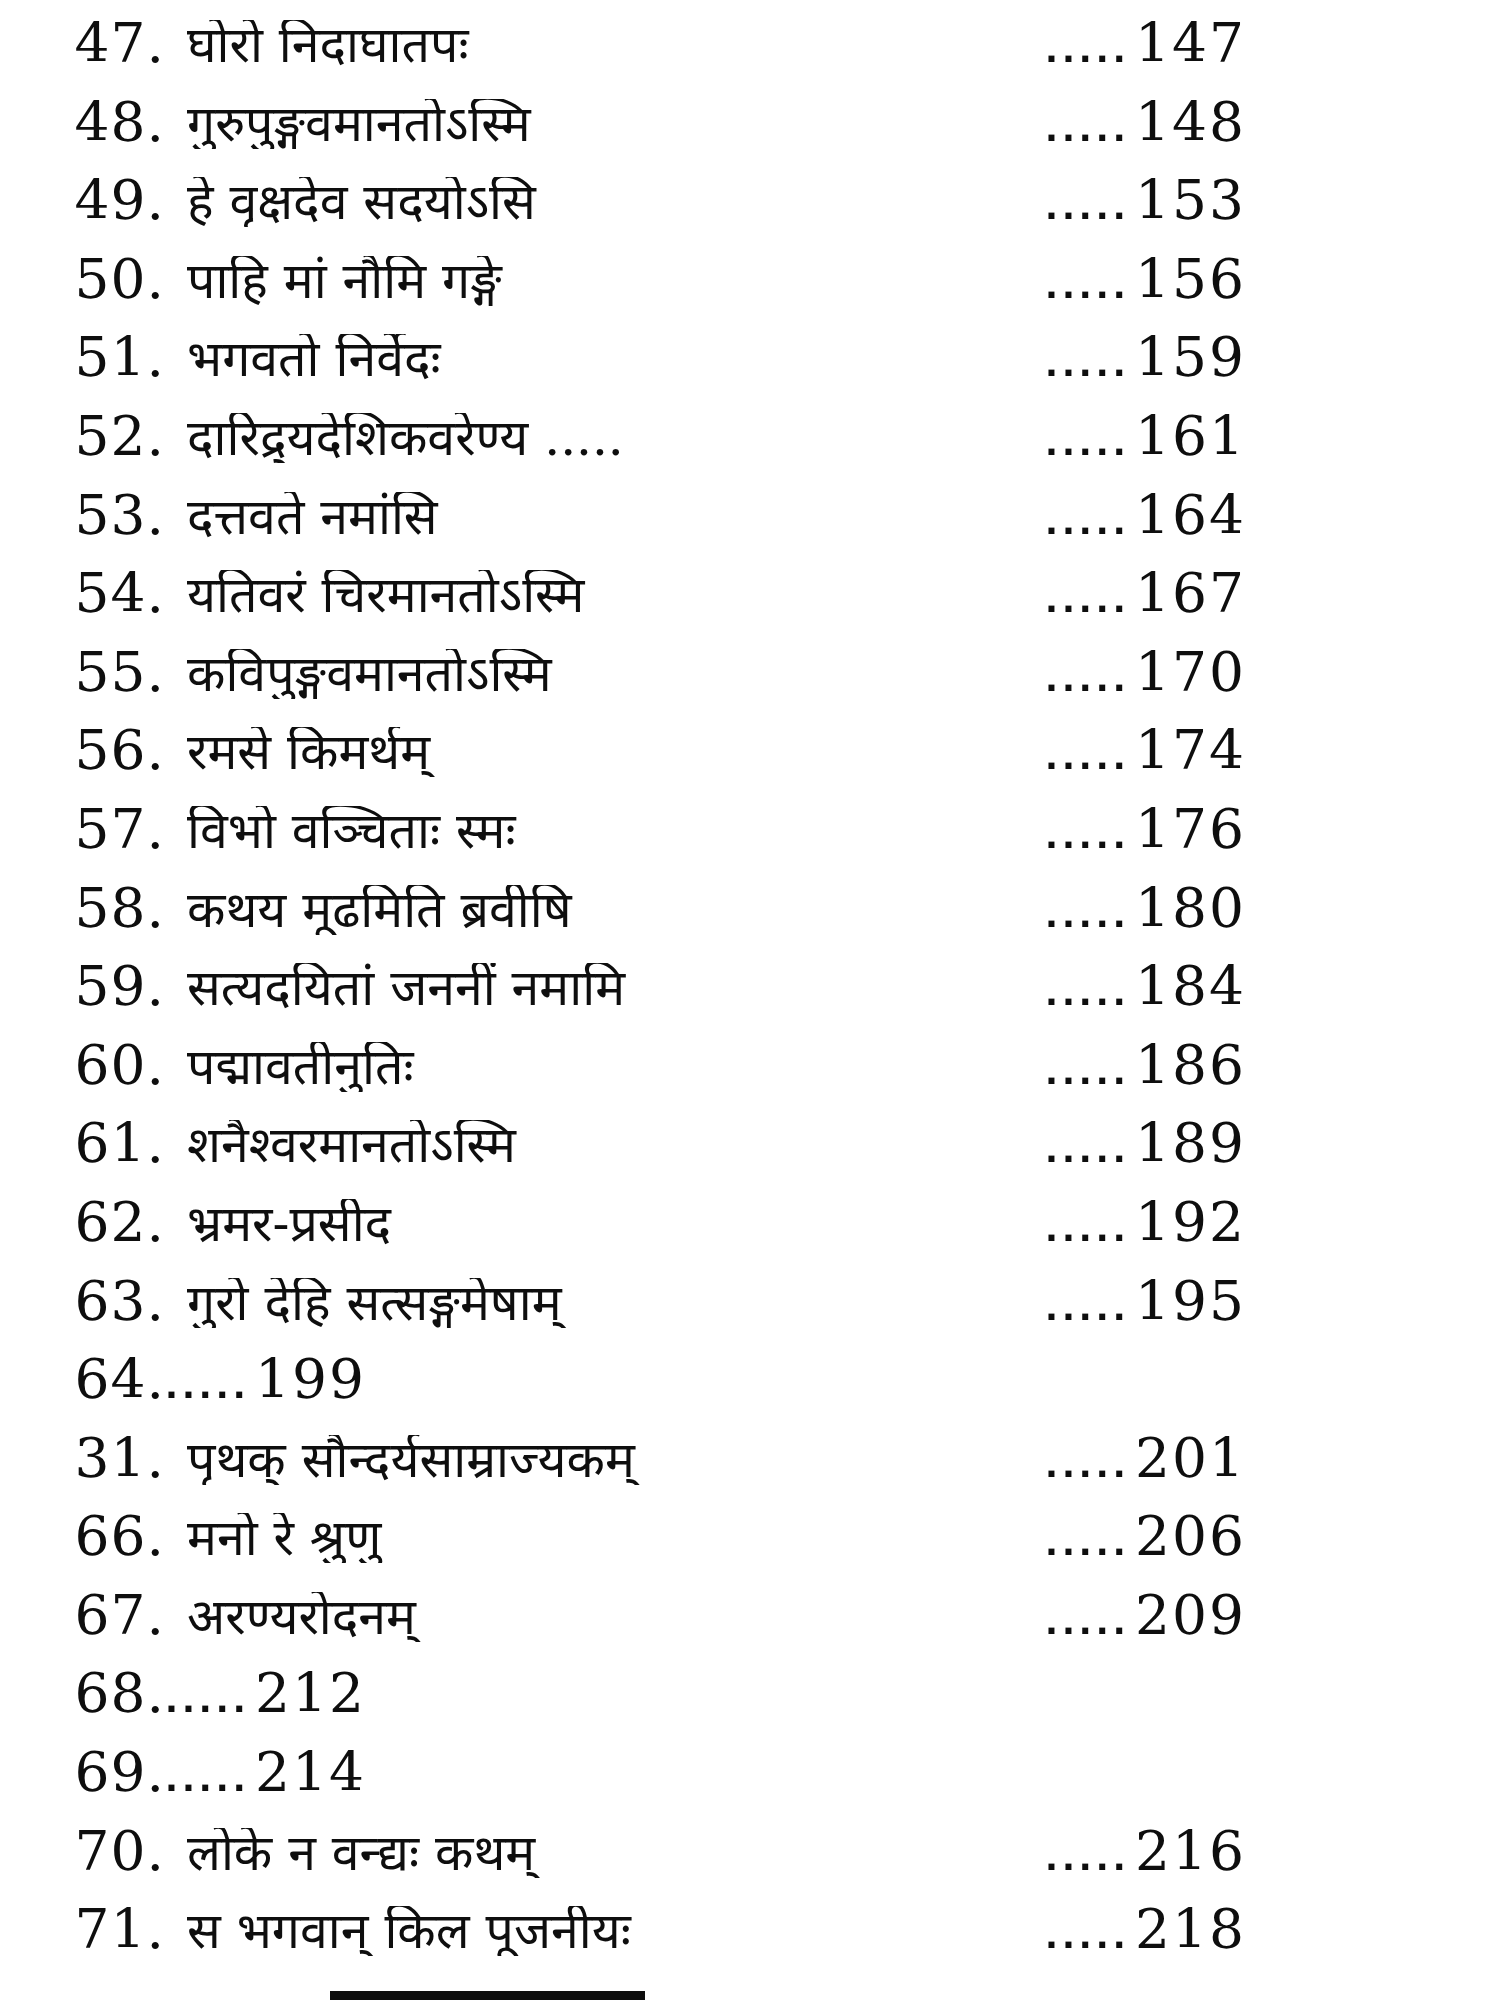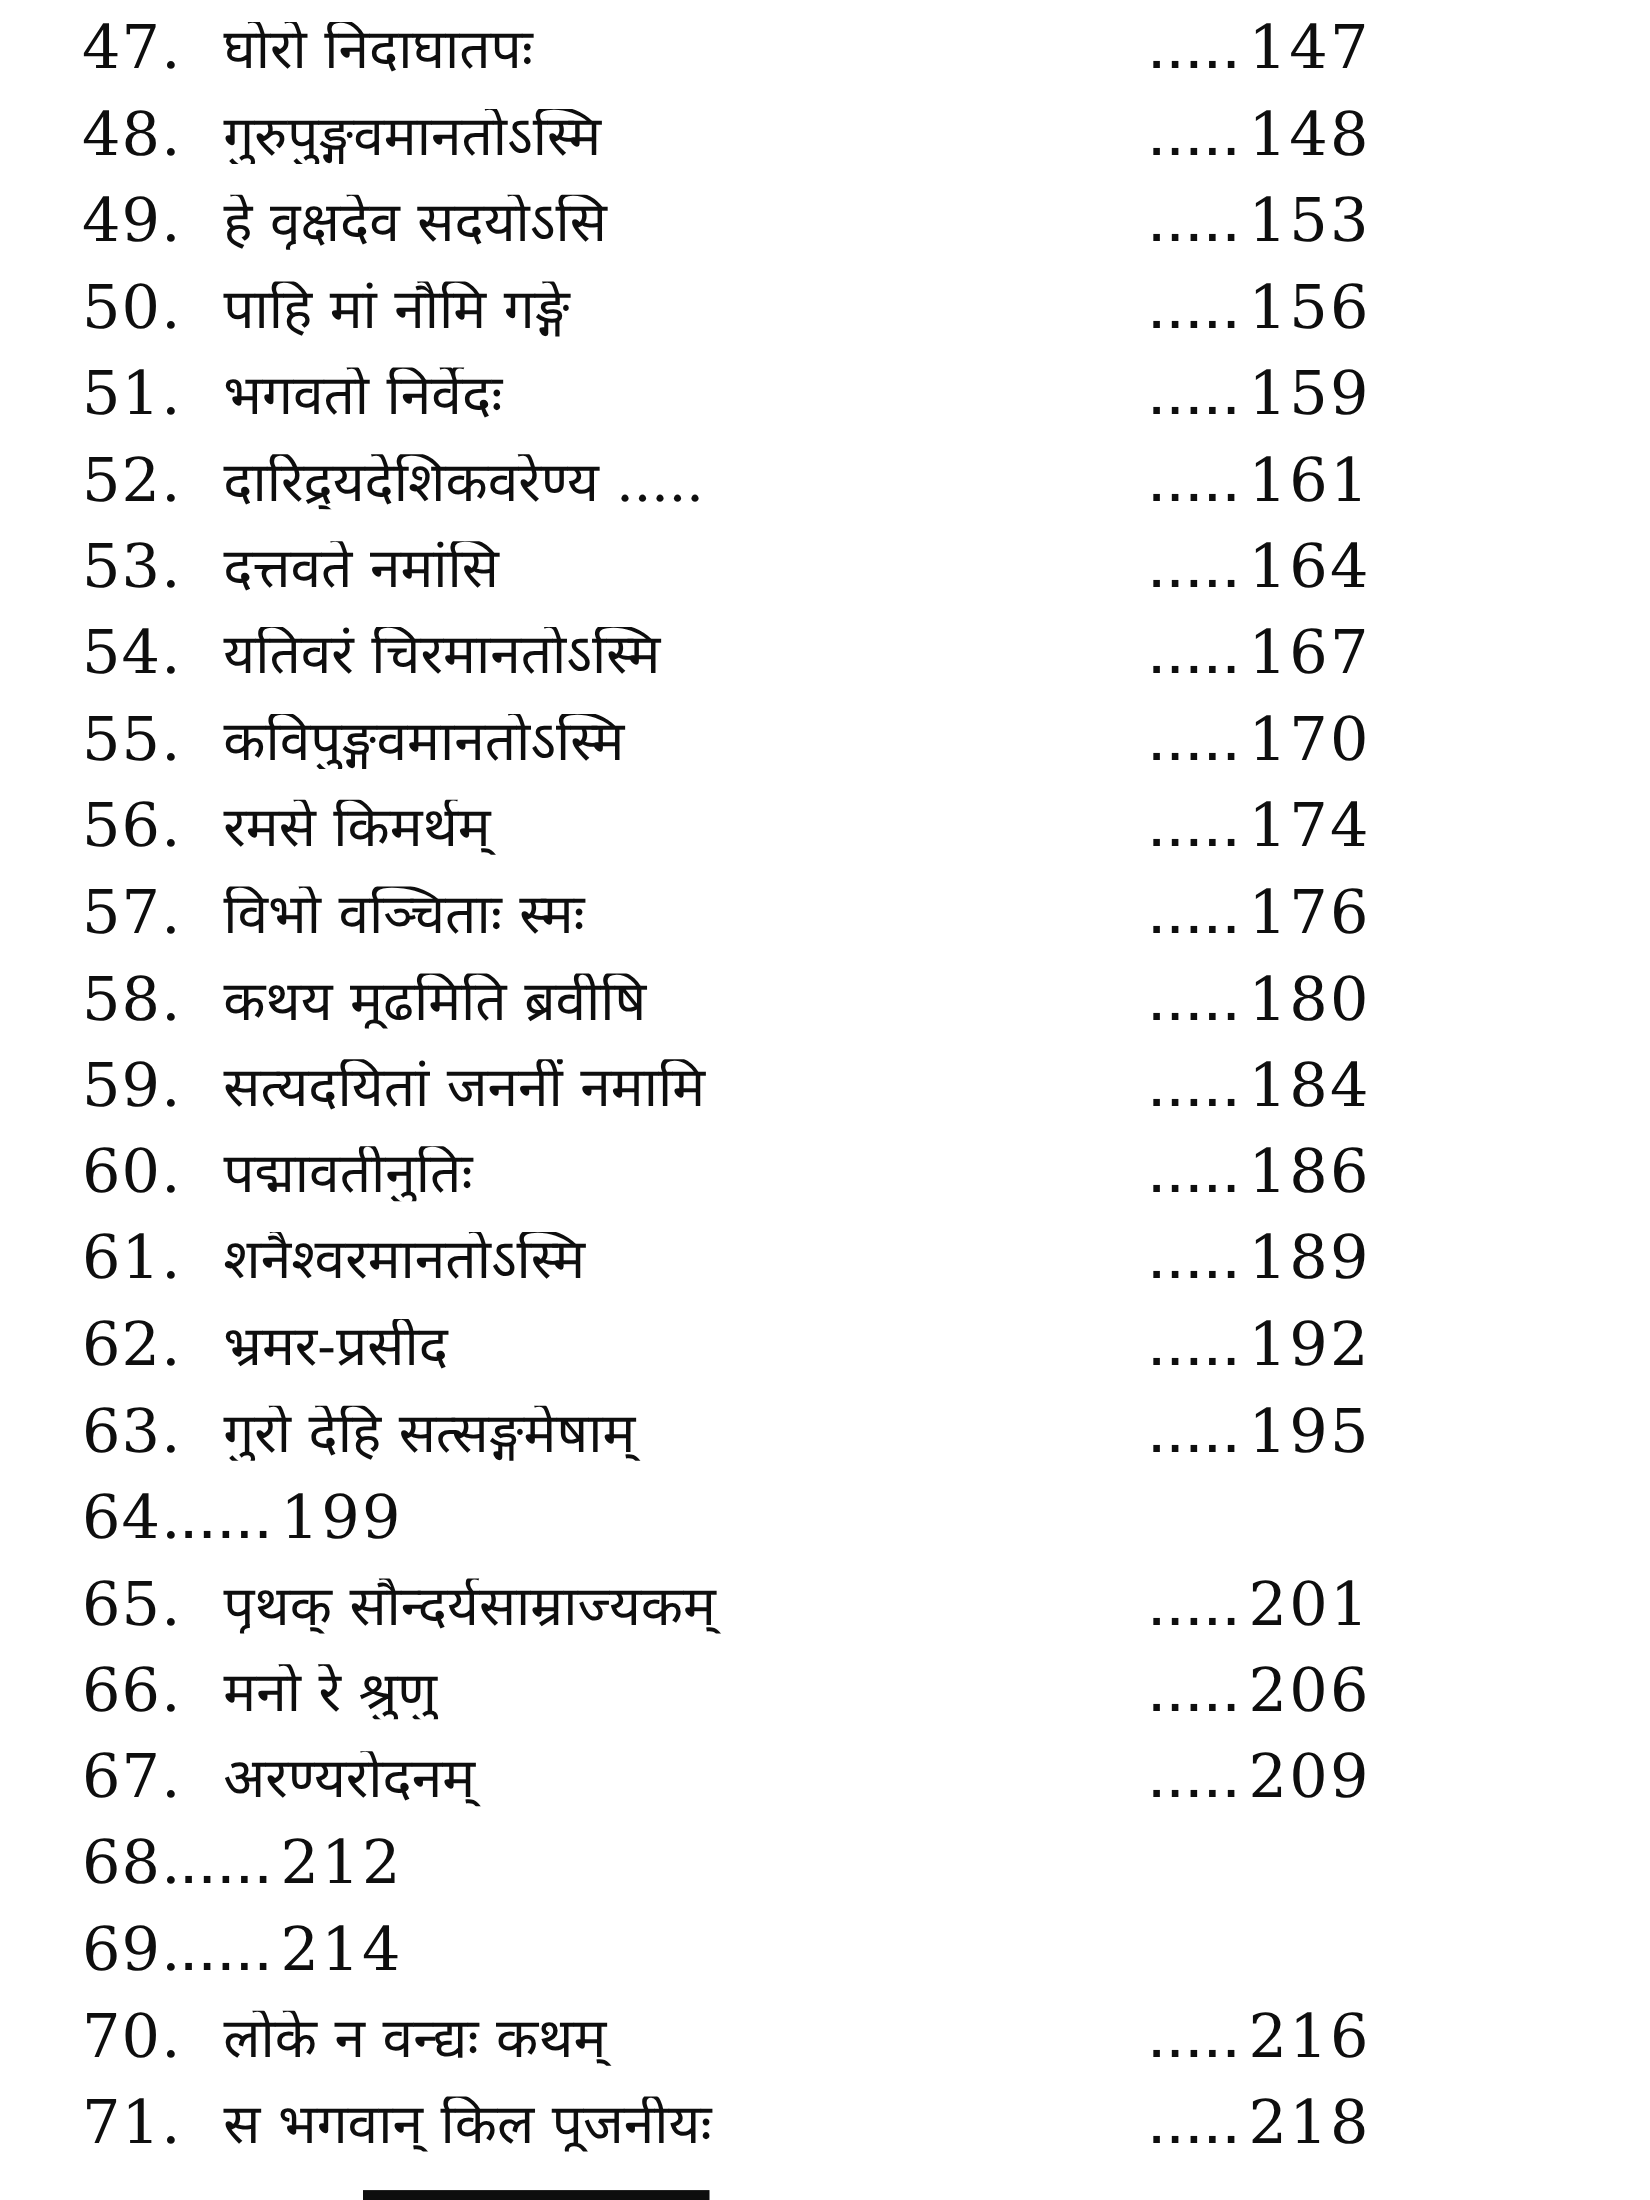--- a/index.html
+++ b/index.html
@@ -31,21 +31,21 @@
   .serial {
     width: 165px;
     flex: none;
     text-align: right;
     font-size: 55px;
     line-height: 1;
     letter-spacing: 1px;
   }
   .title {
     flex: 1 1 auto;
-    margin-left: 38px;
+    margin-left: 22px;
     font-size: 50px;
     line-height: 1;
     overflow: hidden;
   }
   .dots {
     flex: none;
     width: 90px;
     text-align: left;
     font-family: "DejaVu Sans", "Liberation Sans", sans-serif;
     font-weight: bold;
@@ -195,21 +195,21 @@
     <span class="pagenum">195</span>
   </div>
 
   <div class="row">
     <span class="serial">64.</span>
     <span class="dots">.....</span>
     <span class="pagenum">199</span>
   </div>
 
   <div class="row">
-    <span class="serial">65.</span>
+    <span class="serial">31.</span>
     <span class="title">पृथक् सौन्दर्यसाम्राज्यकम्</span>
     <span class="dots">.....</span>
     <span class="pagenum">201</span>
   </div>
 
   <div class="row">
     <span class="serial">66.</span>
     <span class="title">मनो रे श्रुणु</span>
     <span class="dots">.....</span>
     <span class="pagenum">206</span>

